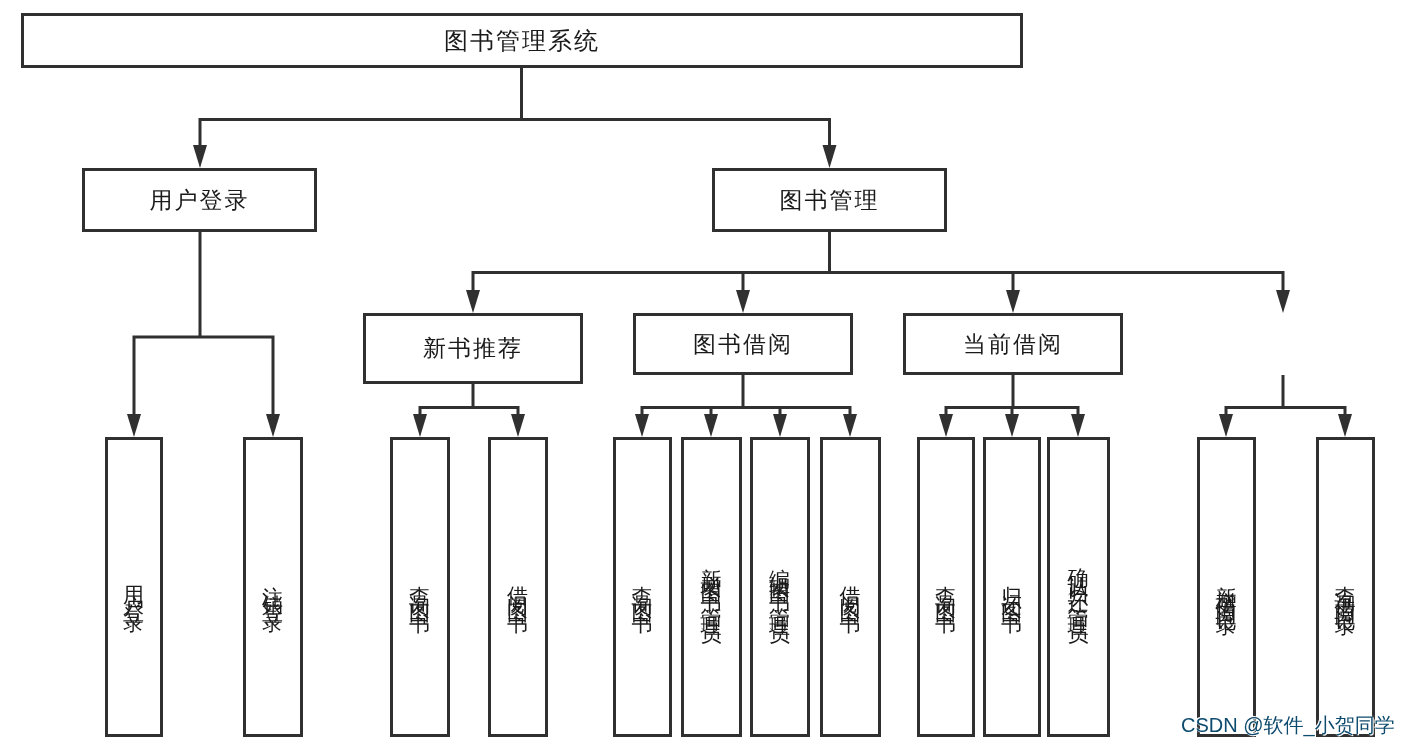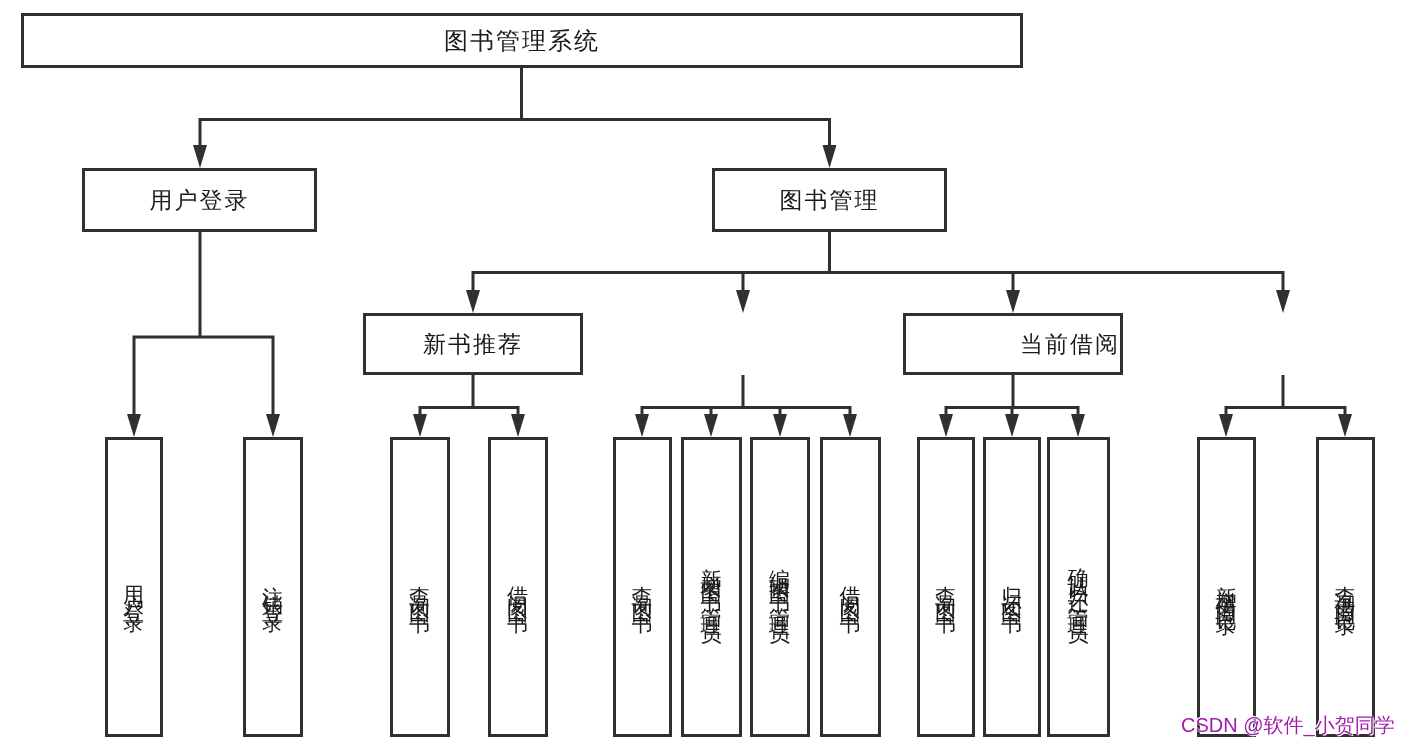--- a/index.html
+++ b/index.html
@@ -26,23 +26,23 @@
     align-items: center;
     justify-content: center;
     color: #1a1a1a;
     font-size: 23px;
     letter-spacing: 2px;
     white-space: nowrap;
   }
   .node.root  { left: 21px;   top: 13px;  width: 1002px; height: 55px; font-size: 24px; }
   .node.l2a   { left: 82px;   top: 168px; width: 235px;  height: 64px; }
   .node.l2b   { left: 712px;  top: 168px; width: 235px;  height: 64px; text-align: right; }
-  .node.l3a   { left: 363px;  top: 313px; width: 220px;  height: 62px; }
+  .node.l3a   { left: 363px;  top: 313px; width: 220px;  height: 71px; }
   .node.l3b   { left: 633px;  top: 313px; width: 220px;  height: 62px; }
-  .node.l3c   { left: 903px;  top: 313px; width: 220px;  height: 62px; justify-content: flex-end; }
+  .node.l3c   { left: 903px;  top: 313px; width: 220px;  height: 62px; }
   .node.l3d   { left: 1173px; top: 313px; width: 220px;  height: 62px; }
   .leaf {
     position: absolute;
     top: 437px;
     height: 300px;
     box-sizing: border-box;
     border: 3px solid #303030;
     background: #ffffff;
     display: flex;
     align-items: center;
@@ -64,21 +64,21 @@
   .leaf.p9  { left: 917px;  width: 58px; }
   .leaf.p10 { left: 983px;  width: 58px; }
   .leaf.p11 { left: 1047px; width: 63px; letter-spacing: 8px; }
   .leaf.p12 { left: 1197px; width: 59px; letter-spacing: 6px; }
   .leaf.p13 { left: 1316px; width: 59px; letter-spacing: 6px; }
   .watermark {
     position: absolute;
     left: 1181px;
     top: 712px;
     font-size: 20px;
-    color: #a21caf;
+    color: #0c4a6e;
     white-space: nowrap;
     text-shadow: 0 0 2px #ffffff, 1px 1px 0 #ffffff, -1px -1px 0 #ffffff;
   }
 </style>
 </head>
 <body>
 
 <div class="canvas">
 
   <svg class="connectors" viewBox="0 0 1405 747" aria-hidden="true">
@@ -118,20 +118,23 @@
   <div class="node l2a">
     <span>用户登录</span>
   </div>
   <div class="node l2b">
     <span>图书管理</span>
   </div>
 
   <div class="node l3a">
     <span>新书推荐</span>
   </div>
+  <div class="node l3b">
+    <span>图书借阅</span>
+  </div>
   <div class="node l3c">
     <span>当前借阅</span>
   </div>
 
   <div class="leaf p1">
     <span>用户登录</span>
   </div>
   <div class="leaf p2">
     <span>注销登录</span>
   </div>

